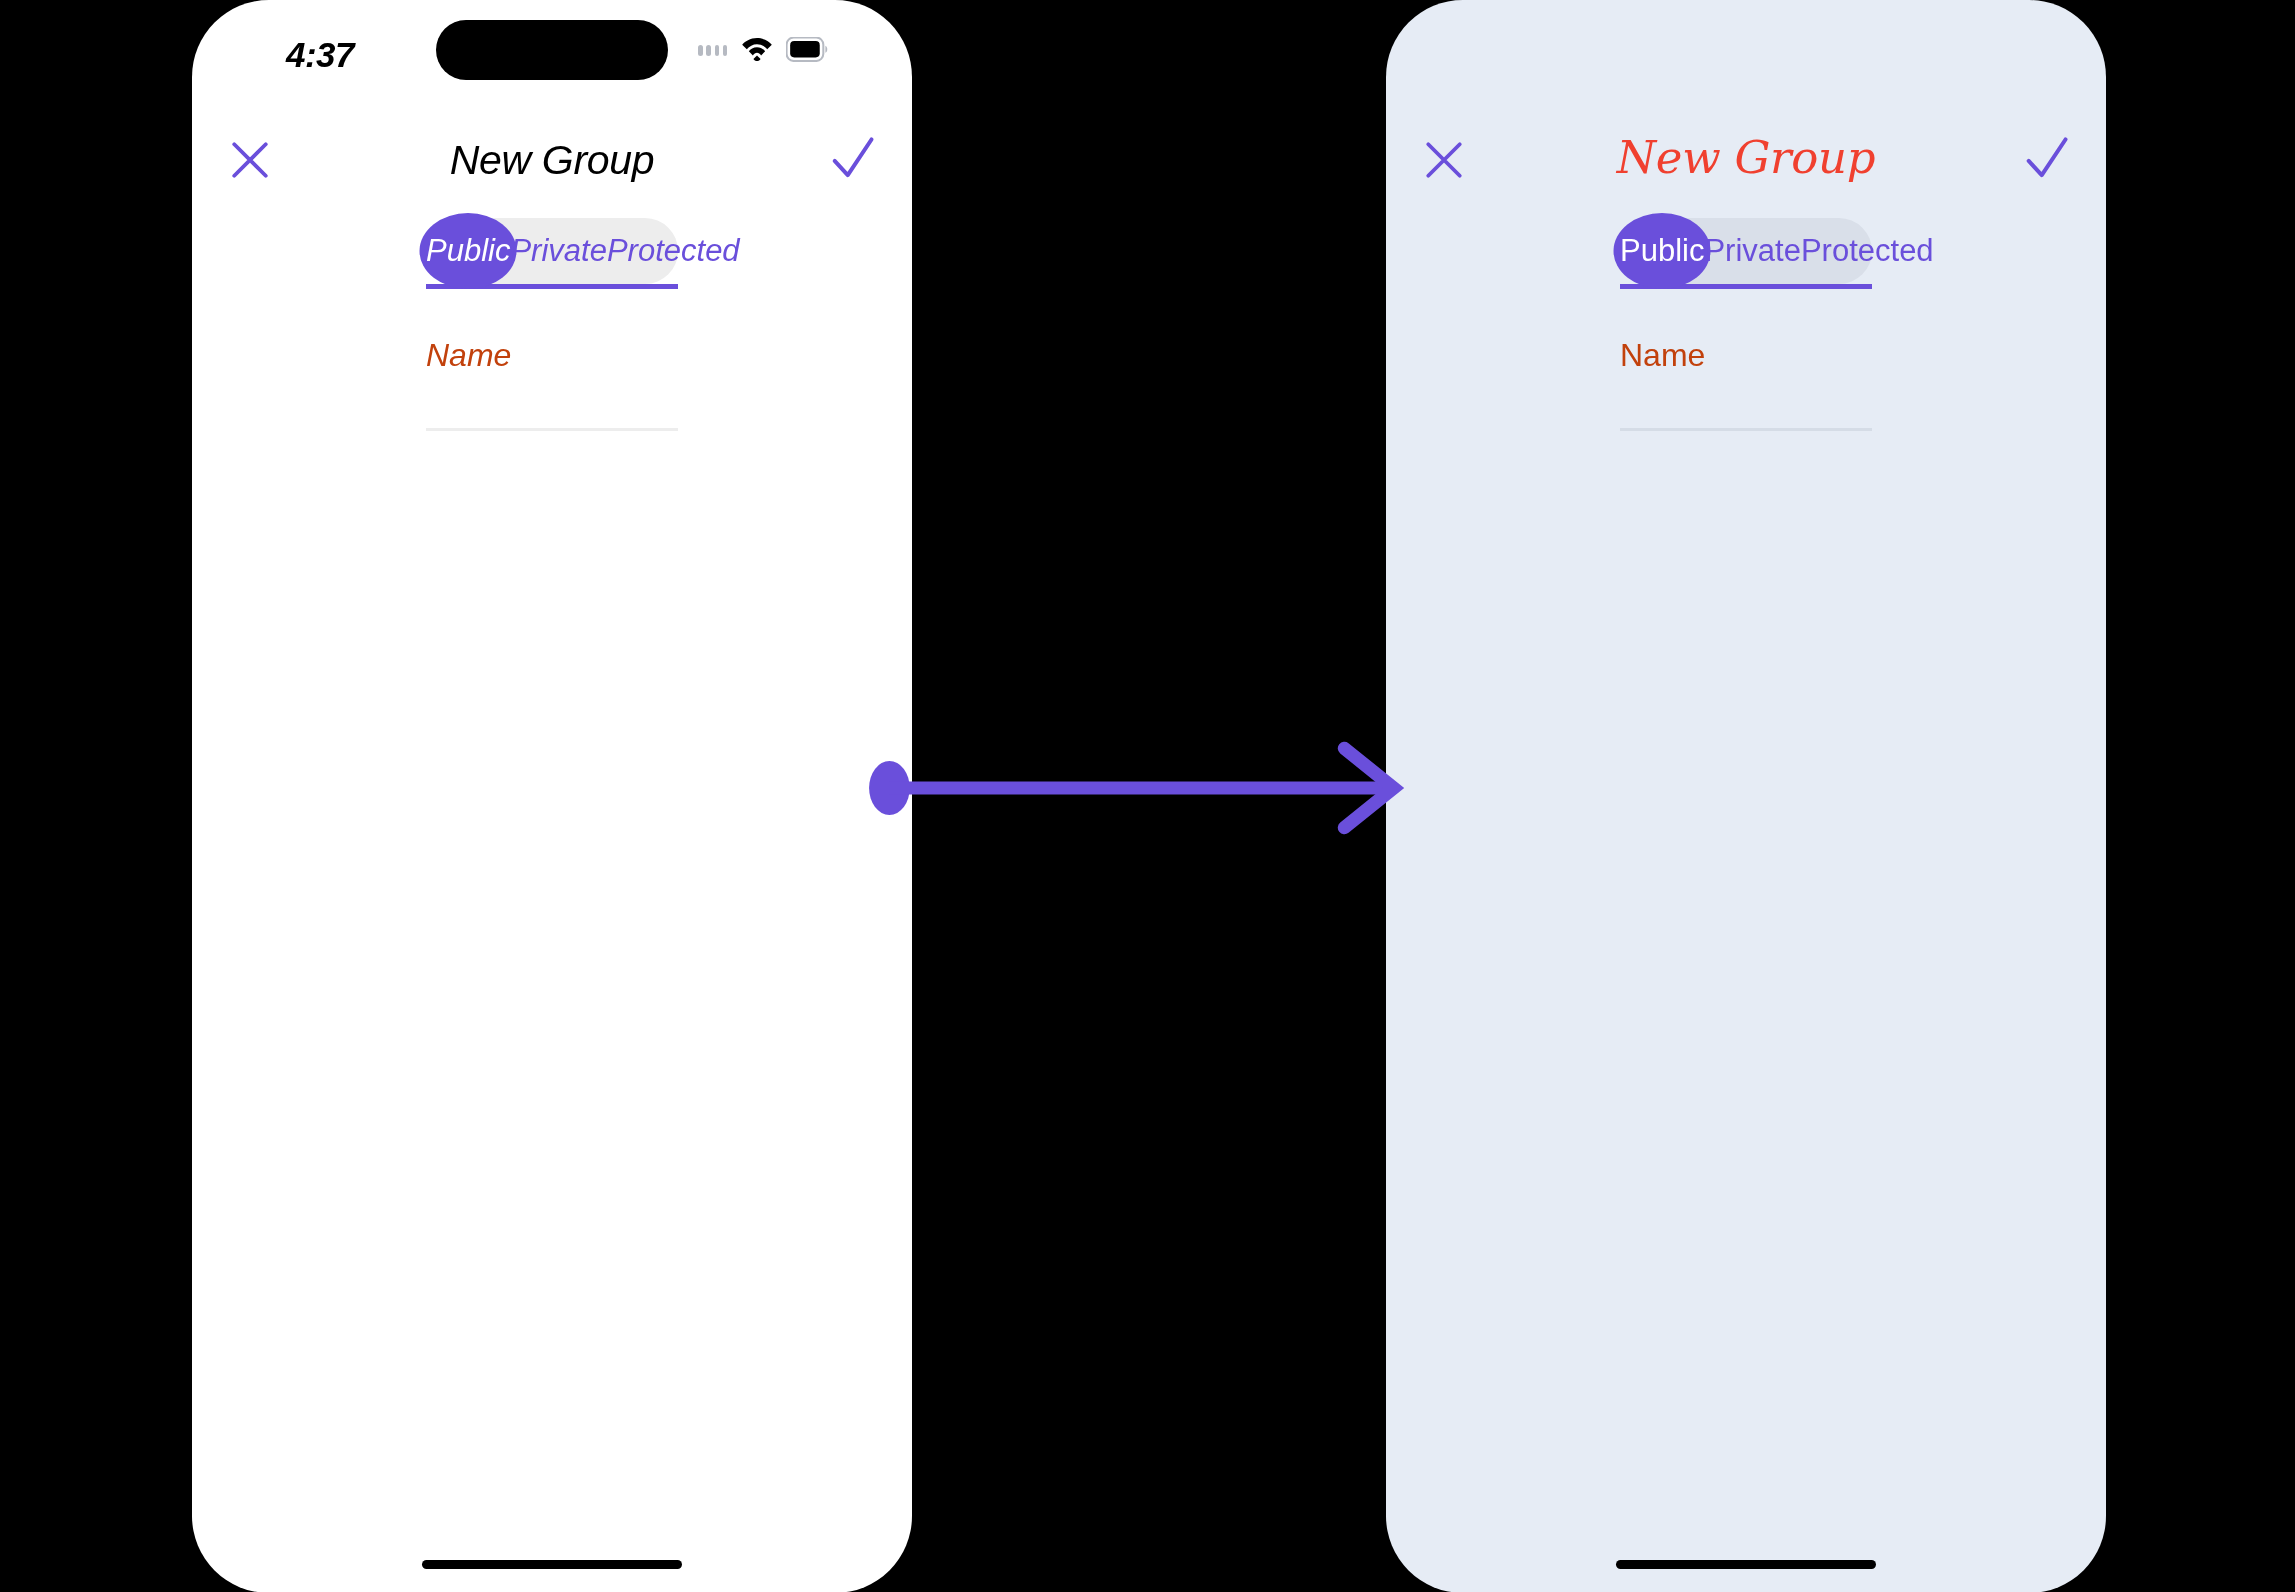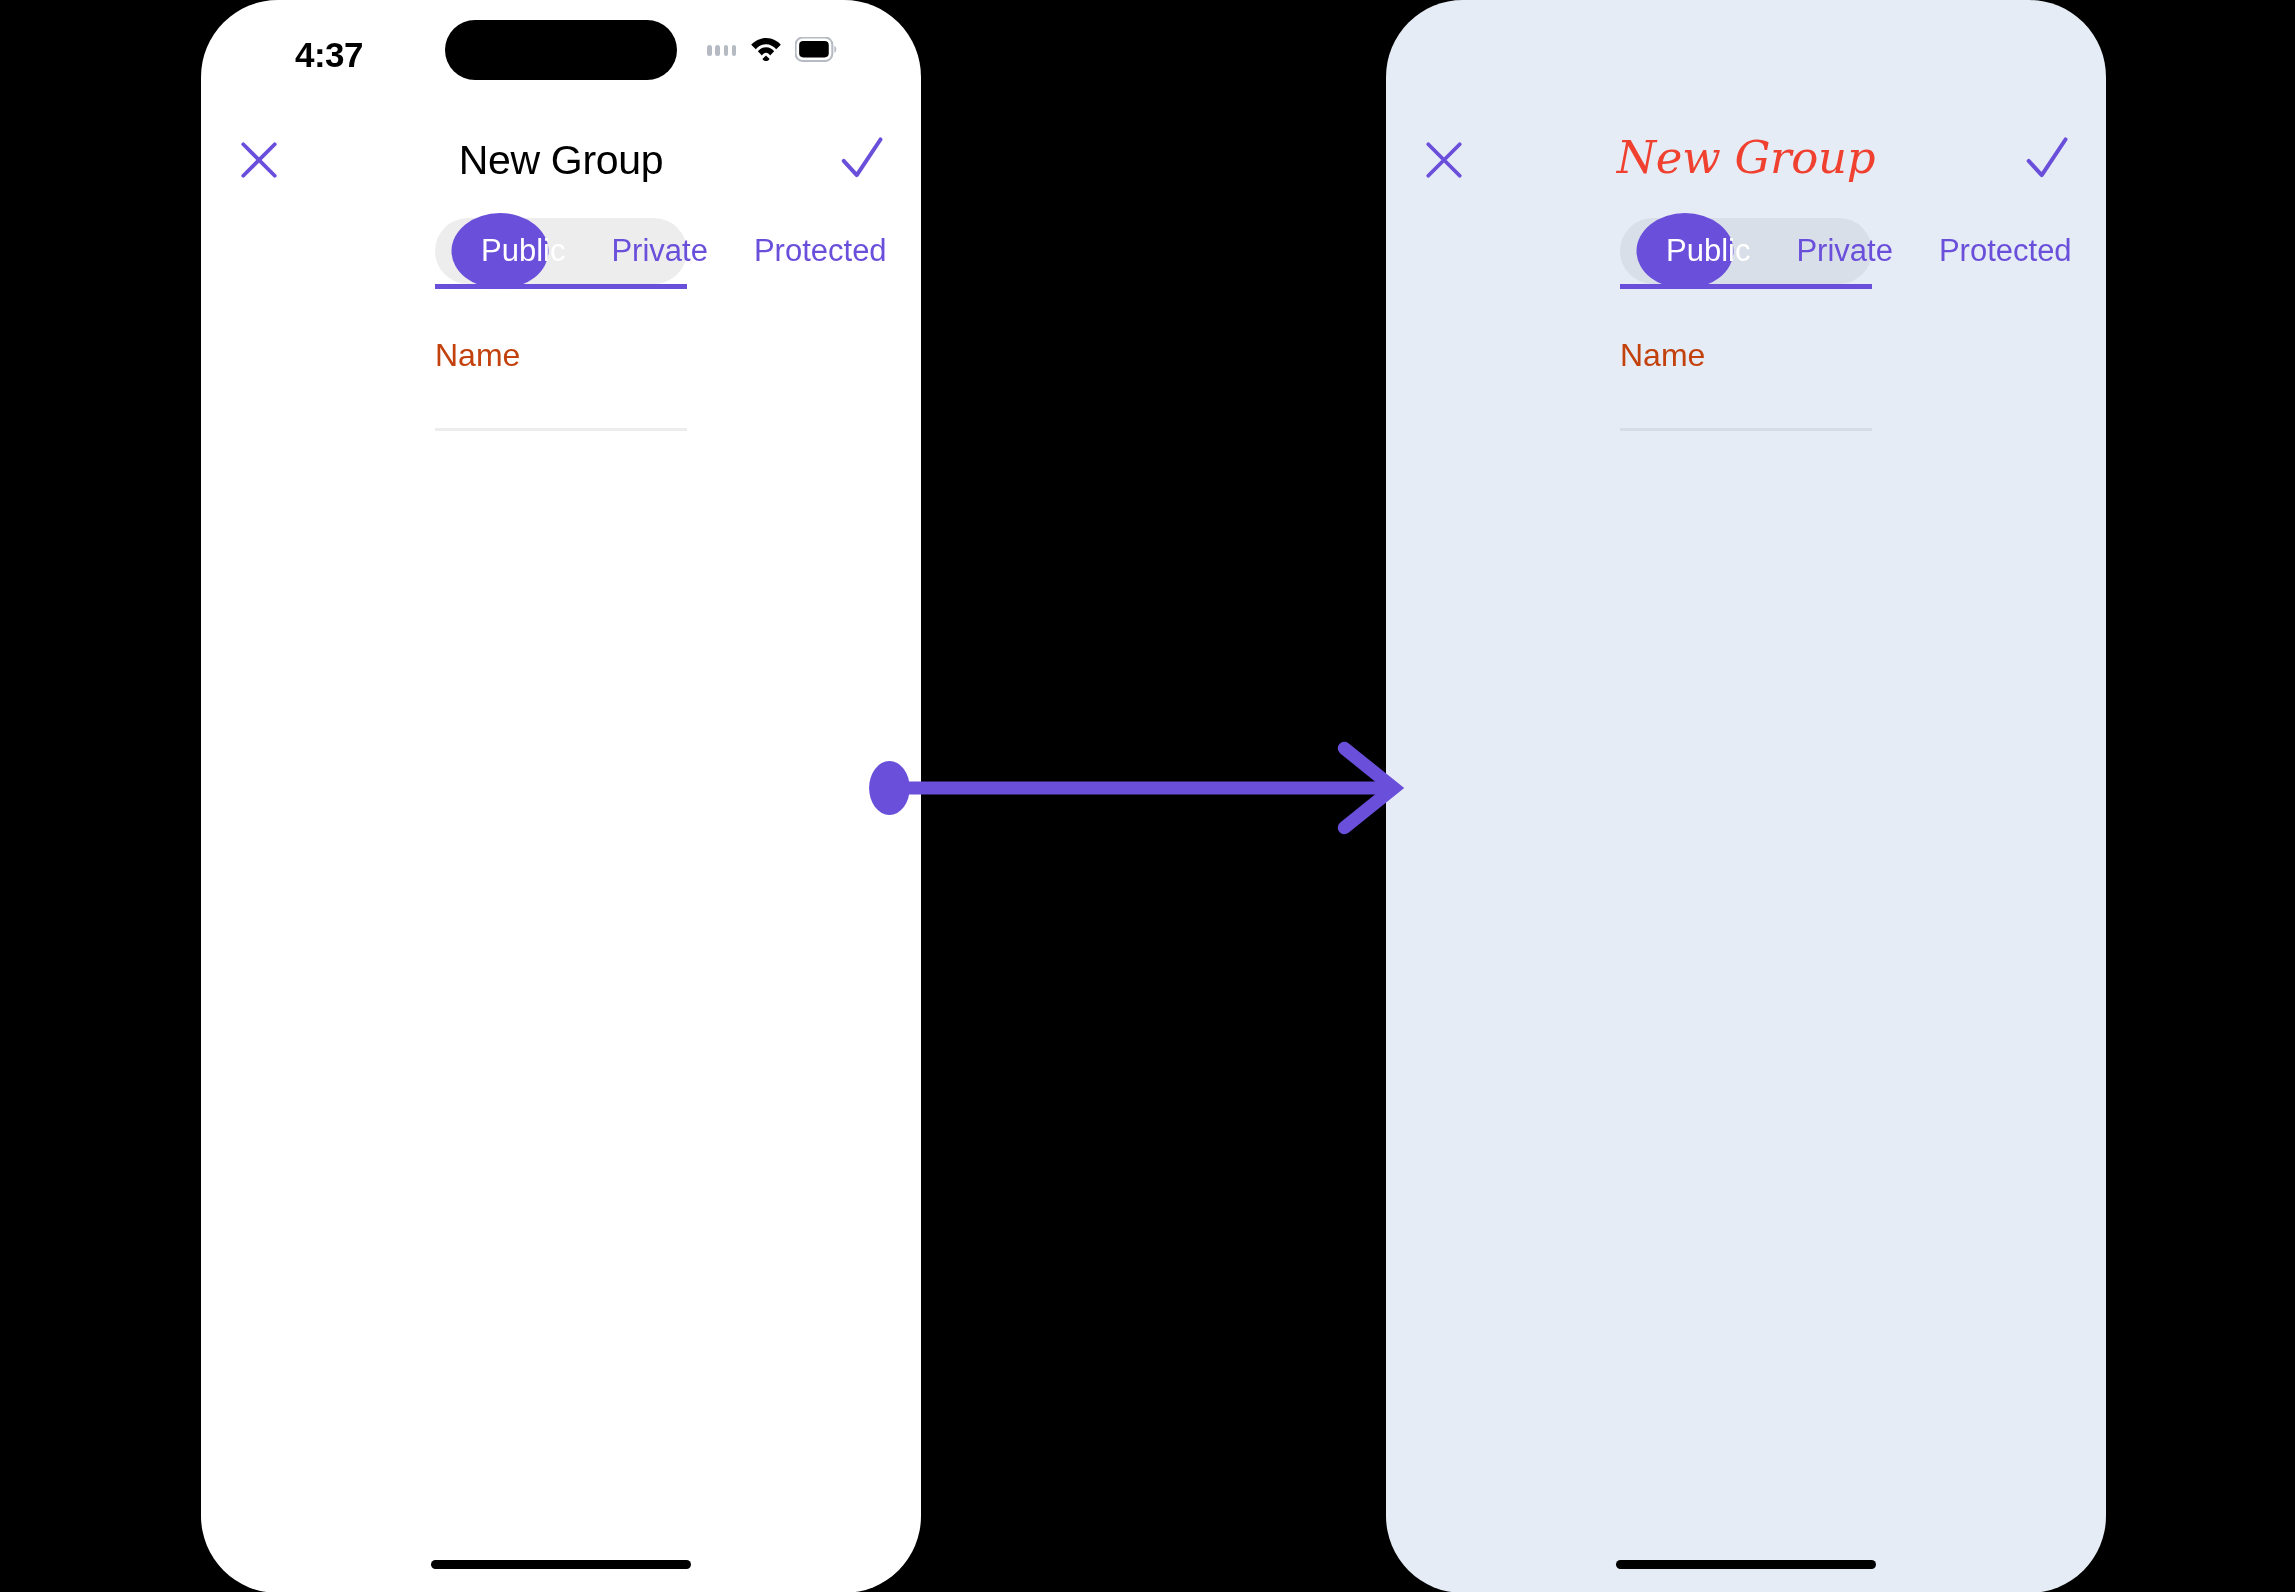--- a/index.html
+++ b/index.html
@@ -17,21 +17,21 @@
 
   
   .phone {
     position: absolute;
     top: 0;
     width: 720px;
     height: 1593px;
     border-radius: 77px;
     overflow: hidden;
   }
-  .phone.left  { left: 201px;  background: #FFFFFF; }
+  .phone.left  { left: 192px;  background: #FFFFFF; font-style: italic; }
   .phone.right { left: 1386px; background: #E6ECF5; }
 
   .screen {
     position: absolute;
     inset: 0;
   }
 
   
   .statusbar {
     position: absolute;
@@ -145,21 +145,21 @@
   }
   .seg-item {
     flex: 1;
     display: flex;
     align-items: center;
     justify-content: center;
     position: relative;
     font-size: 31px;
     color: #6A4FDB;
   }
-  .seg-item .seg-label { position: relative; z-index: 2; margin-left: 46px; }
+  .seg-item .seg-label { position: relative; z-index: 2; }
   .seg-item.selected .seg-label { color: #FFFFFF; }
   .seg-pill {
     position: absolute;
     z-index: 1;
     left: 50%;
     top: 50%;
     transform: translate(-50%, -50%);
     width: 97px;
     height: 76px;
     background: #6A4FDB;

